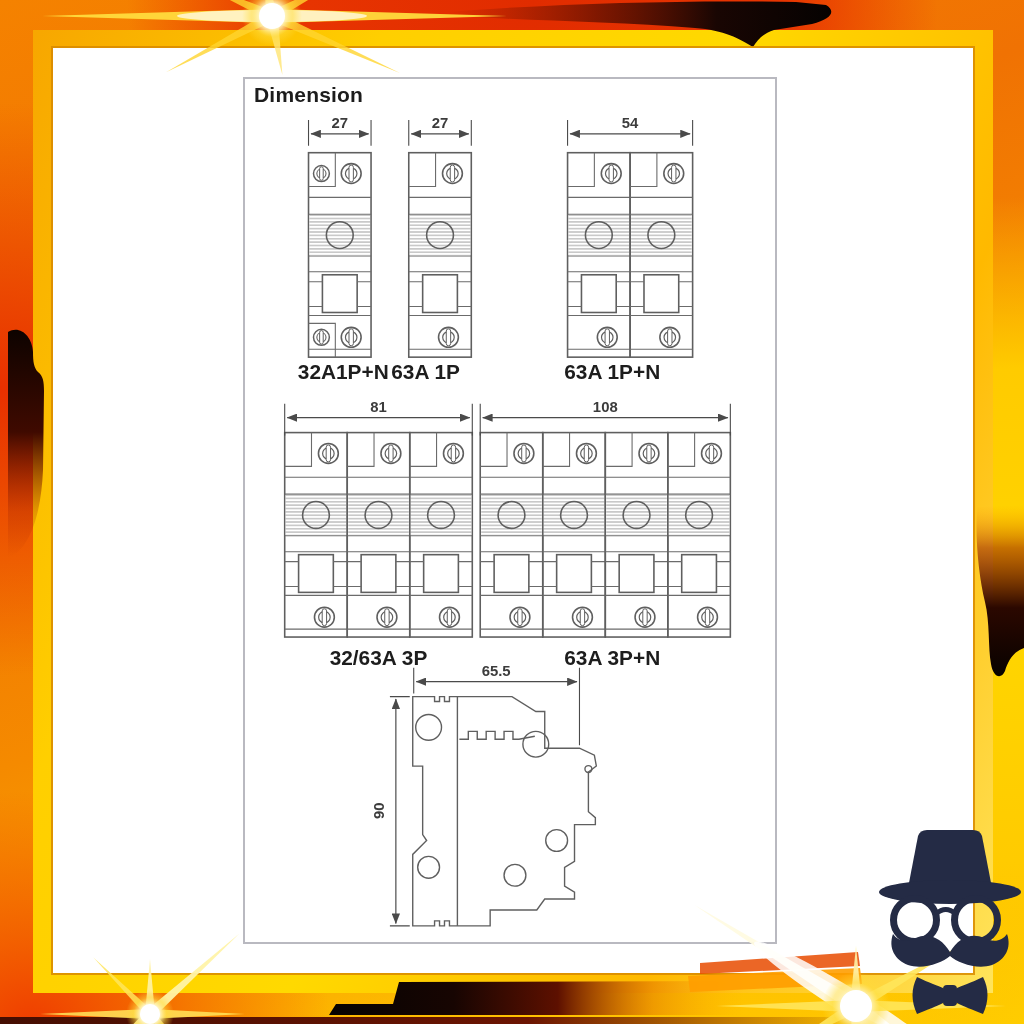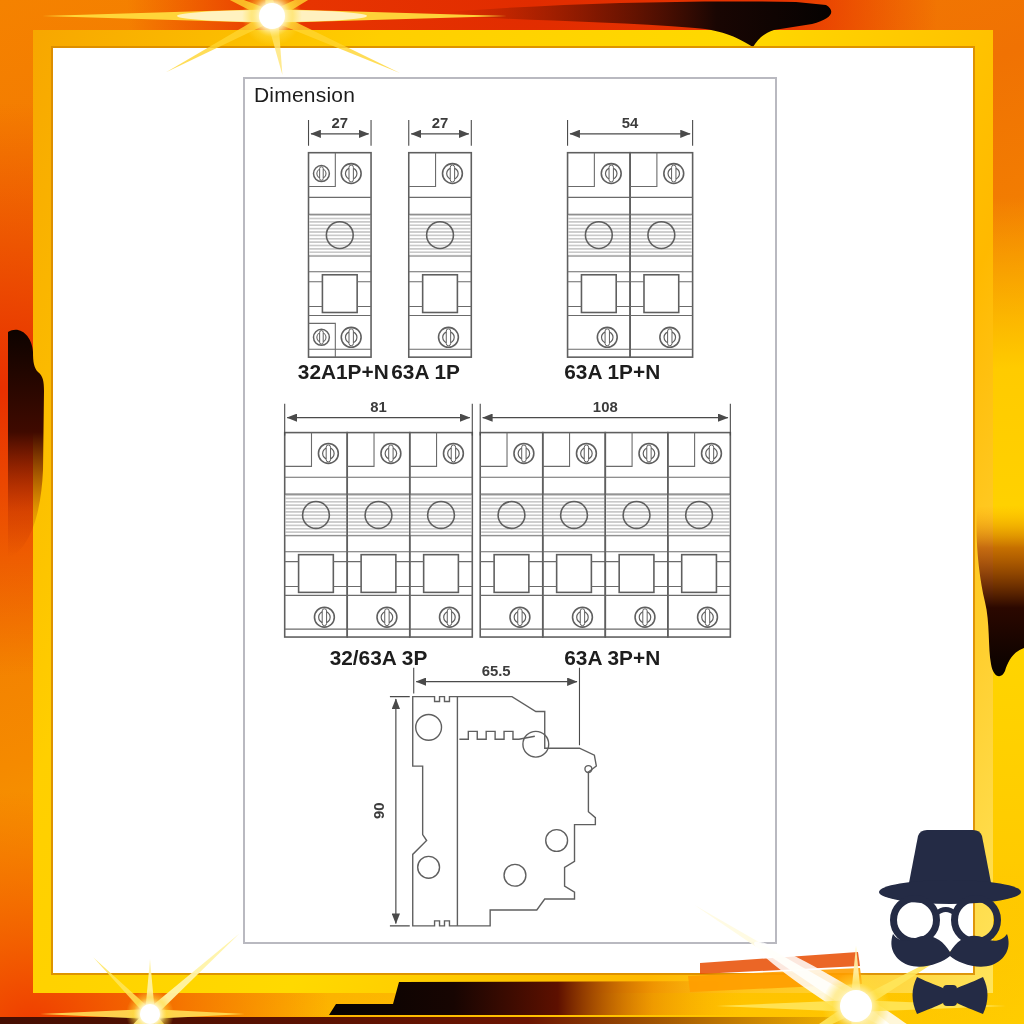--- a/index.html
+++ b/index.html
@@ -22,21 +22,21 @@
   .content{
     position:absolute;left:53px;top:48px;right:51px;bottom:51px;z-index:4;
     background:#ffffff;box-shadow:0 0 0 2px rgba(216,138,0,.85);
   }
   .panel{
     position:absolute;left:190px;top:29px;width:534px;height:867px;
     border:2px solid #b9b9c0;box-sizing:border-box;background:#fff;
   }
   .panel-title{
     position:absolute;left:9px;top:4px;
-    font-size:21px;font-weight:400;color:#1c1c1c;letter-spacing:0.2px;
+    font-size:21px;font-weight:700;color:#1c1c1c;letter-spacing:0.2px;
   }
   .diagram{position:absolute;left:0;top:0;width:530px;height:863px;}
   .bursts{position:absolute;left:0;top:0;width:1024px;height:1024px;z-index:5;pointer-events:none;}
   .mascot{position:absolute;left:876px;top:826px;width:148px;height:188px;z-index:6;}
   
   .ln{stroke:#5f5f5f;stroke-width:1.6;fill:none;}
   .thin{stroke:#6b6b6b;stroke-width:1.1;fill:none;}
   .scr{stroke:#5f5f5f;fill:#fff;}
   .dln{stroke:#4a4a4a;stroke-width:1.2;fill:none;}
   .ext{stroke:#4a4a4a;stroke-width:1.1;fill:none;}

